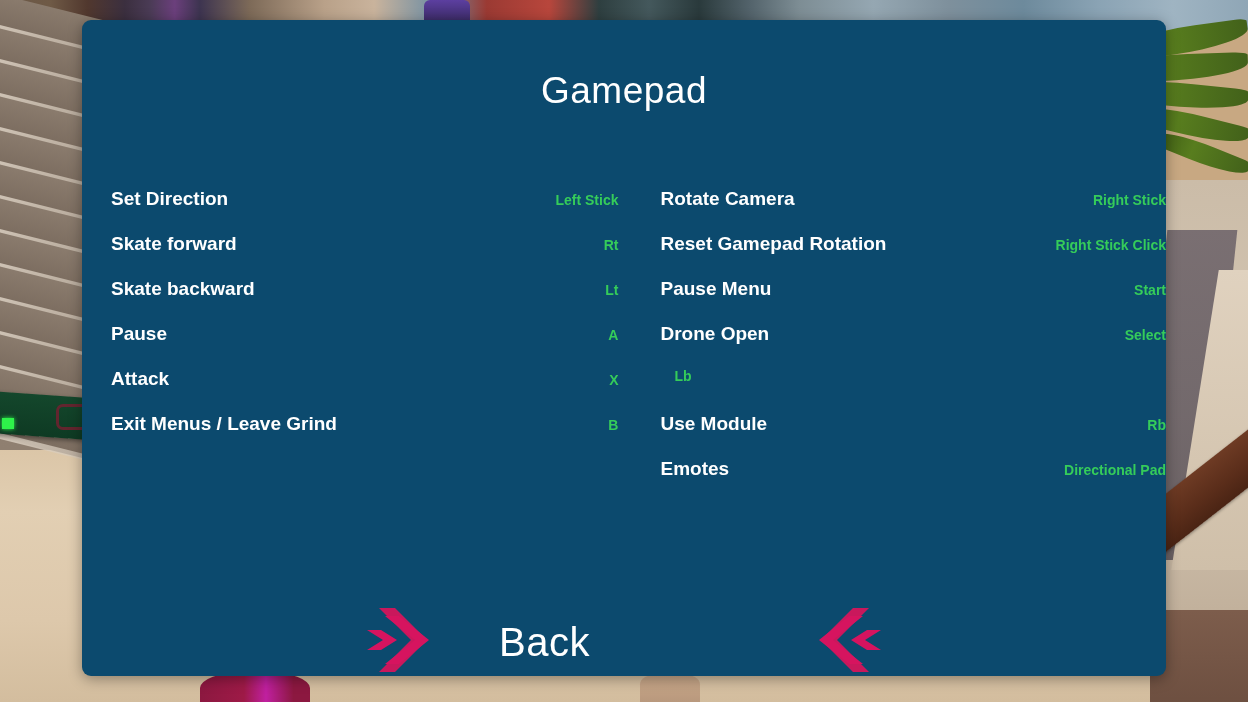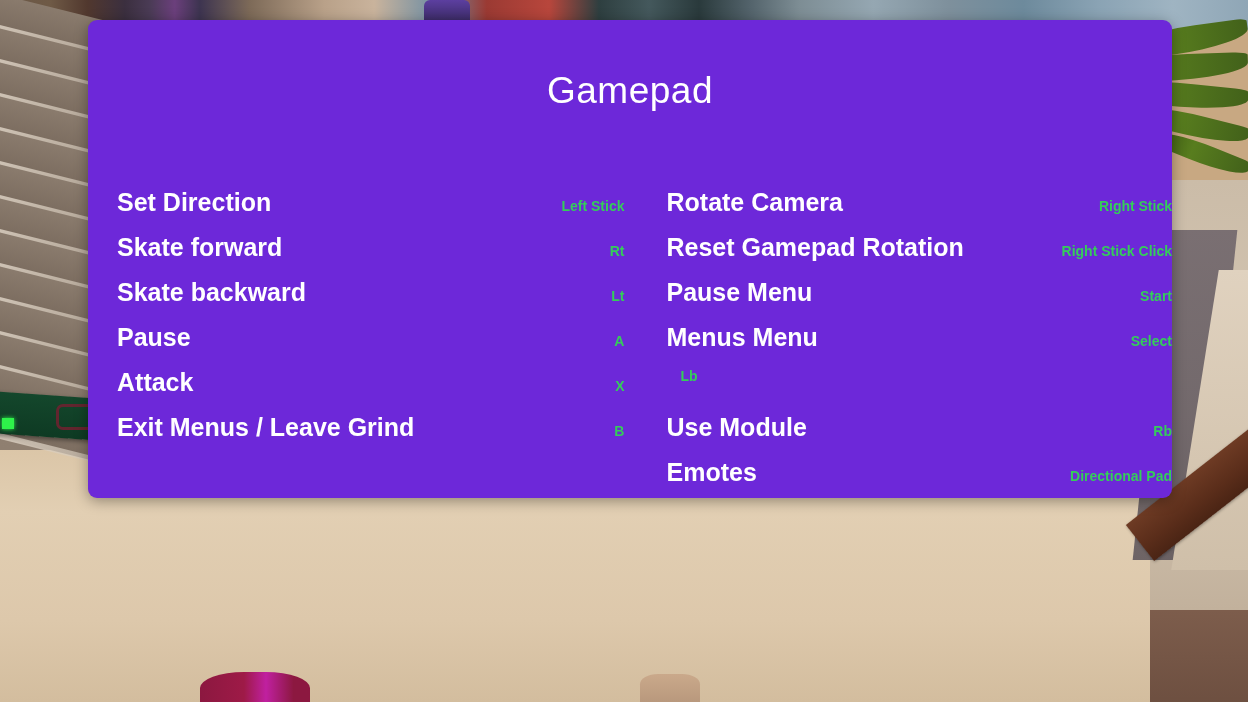--- a/index.html
+++ b/index.html
@@ -145,23 +145,23 @@
   .bg-char-top {
     position: absolute;
     left: 424px; top: 0px; width: 46px; height: 22px;
     background: linear-gradient(180deg, #5c3fa0, #3a2a63);
     border-radius: 6px 6px 0 0;
   }
 
   
   .panel {
     position: absolute;
-    left: 88px; top: 20px;
-    width: 1084px; height: 478px;
-    background: #6d28d9;
+    left: 82px; top: 20px;
+    width: 1084px; height: 656px;
+    background: #0c4a6e;
     border-radius: 9px;
     box-shadow: 0 3px 14px rgba(0,0,0,.35);
     overflow: hidden;
   }
 
   .panel-title {
     position: absolute;
     left: 0; top: 52px;
     width: 1084px;
     text-align: center;
@@ -187,21 +187,21 @@
   .col-right { width: 512px; padding-left: 42px; }
 
   .row {
     display: flex;
     align-items: baseline;
     height: 45px;
   }
   .row-label {
     flex: 1 1 auto;
     color: #ffffff;
-    font-size: 25px;
+    font-size: 19px;
     font-weight: bold;
     white-space: nowrap;
   }
   .row-value {
     flex: 0 0 auto;
     color: #35cc5a;
     font-size: 14px;
     font-weight: bold;
     text-align: right;
     white-space: nowrap;
@@ -212,25 +212,25 @@
   .back-row {
     position: absolute;
     left: 0; top: 586px;
     width: 1084px;
     display: flex;
     align-items: center;
     justify-content: center;
   }
   .back-label {
     color: #ffffff;
-    font-size: 24px;
+    font-size: 40px;
     font-weight: 300;
     letter-spacing: .5px;
     min-width: 250px;
-    text-align: right;
+    text-align: left;
   }
   .sel-arrow { width: 76px; height: 72px; display: block; }
   .sel-arrow-left  { margin-right: 64px; }
   .sel-arrow-right { margin-left: 64px; }
 </style>
 </head>
 <body>
 
 <div id="screen">
 
@@ -328,21 +328,21 @@
           </div>
           <div class="row">
             <div class="row-label">Reset Gamepad Rotation</div>
             <div class="row-value">Right Stick Click</div>
           </div>
           <div class="row">
             <div class="row-label">Pause Menu</div>
             <div class="row-value">Start</div>
           </div>
           <div class="row">
-            <div class="row-label">Menus Menu</div>
+            <div class="row-label">Drone Open</div>
             <div class="row-value">Select</div>
           </div>
           <div class="row">
             <div class="row-value">Lb</div>
           </div>
           <div class="row">
             <div class="row-label">Use Module</div>
             <div class="row-value">Rb</div>
           </div>
           <div class="row">

